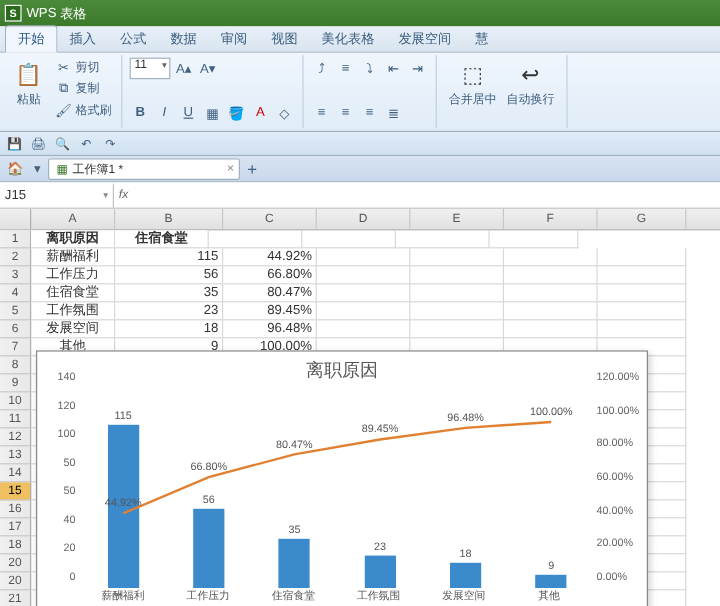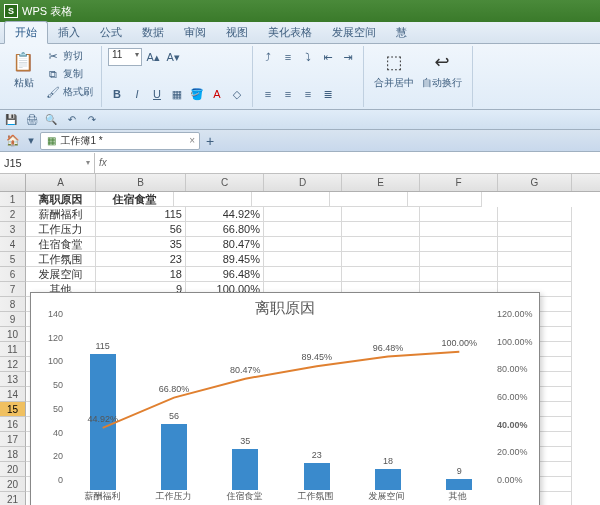--- a/index.html
+++ b/index.html
@@ -409,21 +409,21 @@
           <div class="ytick" style="bottom: 47.4286px; top: auto;">40</div>
           <div class="ytick" style="bottom: 71.1429px; top: auto;">50</div>
           <div class="ytick" style="bottom: 94.8571px; top: auto;">50</div>
           <div class="ytick" style="bottom: 118.571px; top: auto;">100</div>
           <div class="ytick" style="bottom: 142.286px; top: auto;">120</div>
           <div class="ytick" style="bottom: 166px; top: auto;">140</div>
         </div>
       <div class="yaxis-r" id="yaxr">
           <div class="ytick r" style="bottom: 0px; top: auto;">0.00%</div>
           <div class="ytick r" style="bottom: 27.6667px; top: auto;">20.00%</div>
-          <div class="ytick r" style="bottom: 55.3333px; top: auto; font-weight: bold;">40.00%</div>
+          <div class="ytick r" style="bottom: 55.3333px; top: auto;">40.00%</div>
           <div class="ytick r" style="bottom: 83px; top: auto;">60.00%</div>
           <div class="ytick r" style="bottom: 110.667px; top: auto;">80.00%</div>
           <div class="ytick r" style="bottom: 138.333px; top: auto;">100.00%</div>
           <div class="ytick r" style="bottom: 166px; top: auto;">120.00%</div>
         </div>
       <div class="plotarea" id="plotarea">
           <div class="bar" style="left: 22.6667px; height: 136.357px;"></div>
           <div class="dlabel" style="left: 35.6667px; bottom: 139.357px;">115</div>
           <div class="bar" style="left: 94px; height: 66.4px;"></div>
           <div class="dlabel" style="left: 107px; bottom: 69.4px;">56</div>

